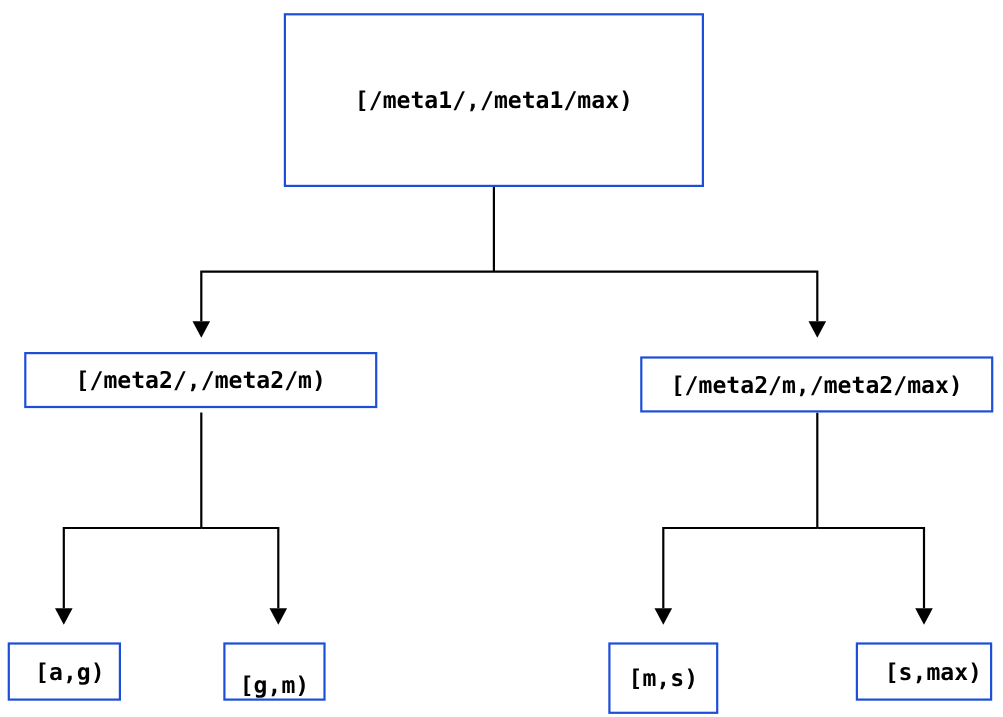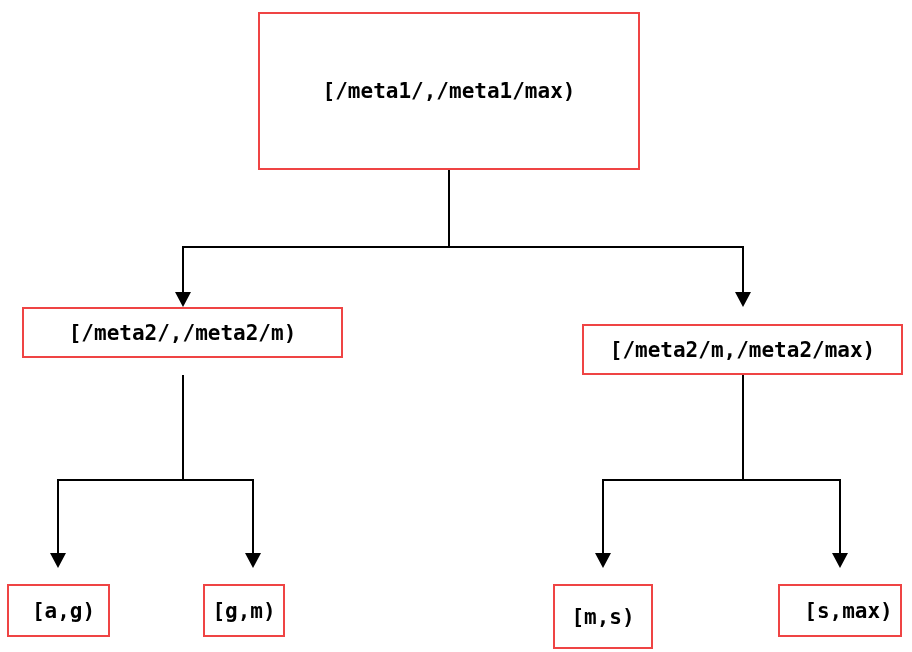--- a/index.html
+++ b/index.html
@@ -27,36 +27,36 @@
     stroke-width: 2;
     fill: none;
   }
   .edges polygon {
     fill: #000000;
     stroke: none;
   }
   .node {
     position: absolute;
     box-sizing: border-box;
-    border: 2px solid #ef4444;
+    border: 2px solid #1d4ed8;
     background: #ffffff;
     color: #000000;
     display: flex;
     align-items: center;
     justify-content: center;
     font-size: 21px;
     font-weight: bold;
     white-space: nowrap;
     letter-spacing: 0;
   }
   .node-root      { left: 258px; top: 12px;  width: 382px; height: 158px; }
-  .node-l2-left   { left: 22px;  top: 307px; width: 321px; height: 51px; }
+  .node-l2-left   { left: 22px;  top: 320px; width: 321px; height: 51px; }
   .node-l2-right  { left: 582px; top: 324px; width: 321px; height: 51px; }
   .node-leaf-1    { left: 7px;   top: 584px; width: 103px; height: 53px; padding-left: 10px; }
-  .node-leaf-2    { left: 203px; top: 584px; width: 82px; height: 53px; }
+  .node-leaf-2    { left: 203px; top: 584px; width: 93px; height: 53px; align-items: flex-end; }
   .node-leaf-3    { left: 553px; top: 584px; width: 100px; height: 65px; }
   .node-leaf-4    { left: 778px; top: 584px; width: 124px; height: 53px; padding-left: 17px; }
 </style>
 </head>
 <body>
 
 <div class="canvas">
 
   <svg class="edges" width="912" height="652" viewBox="0 0 912 652" aria-hidden="true">
 

